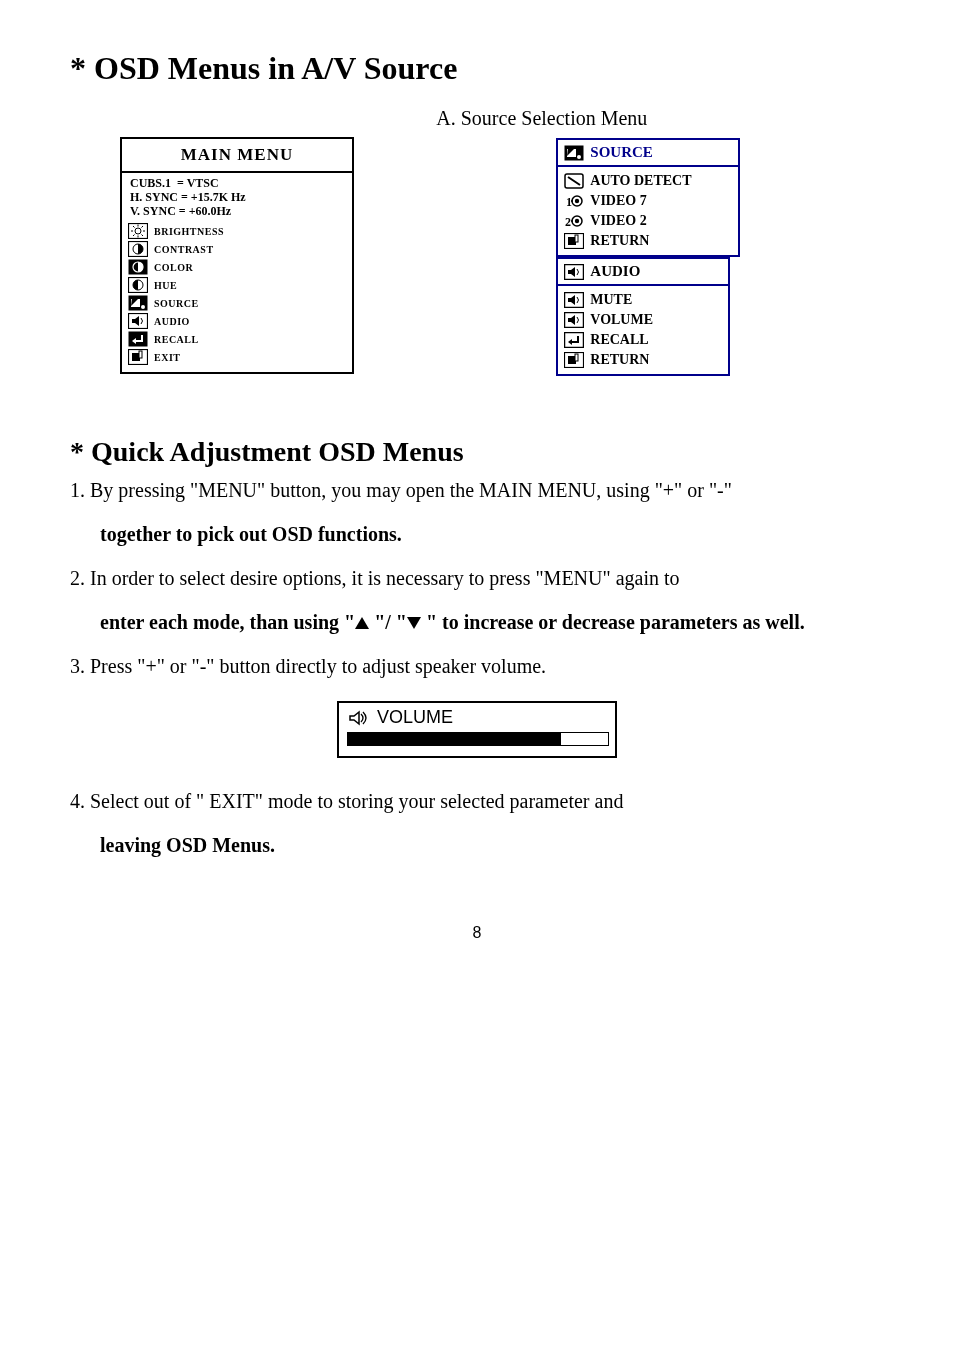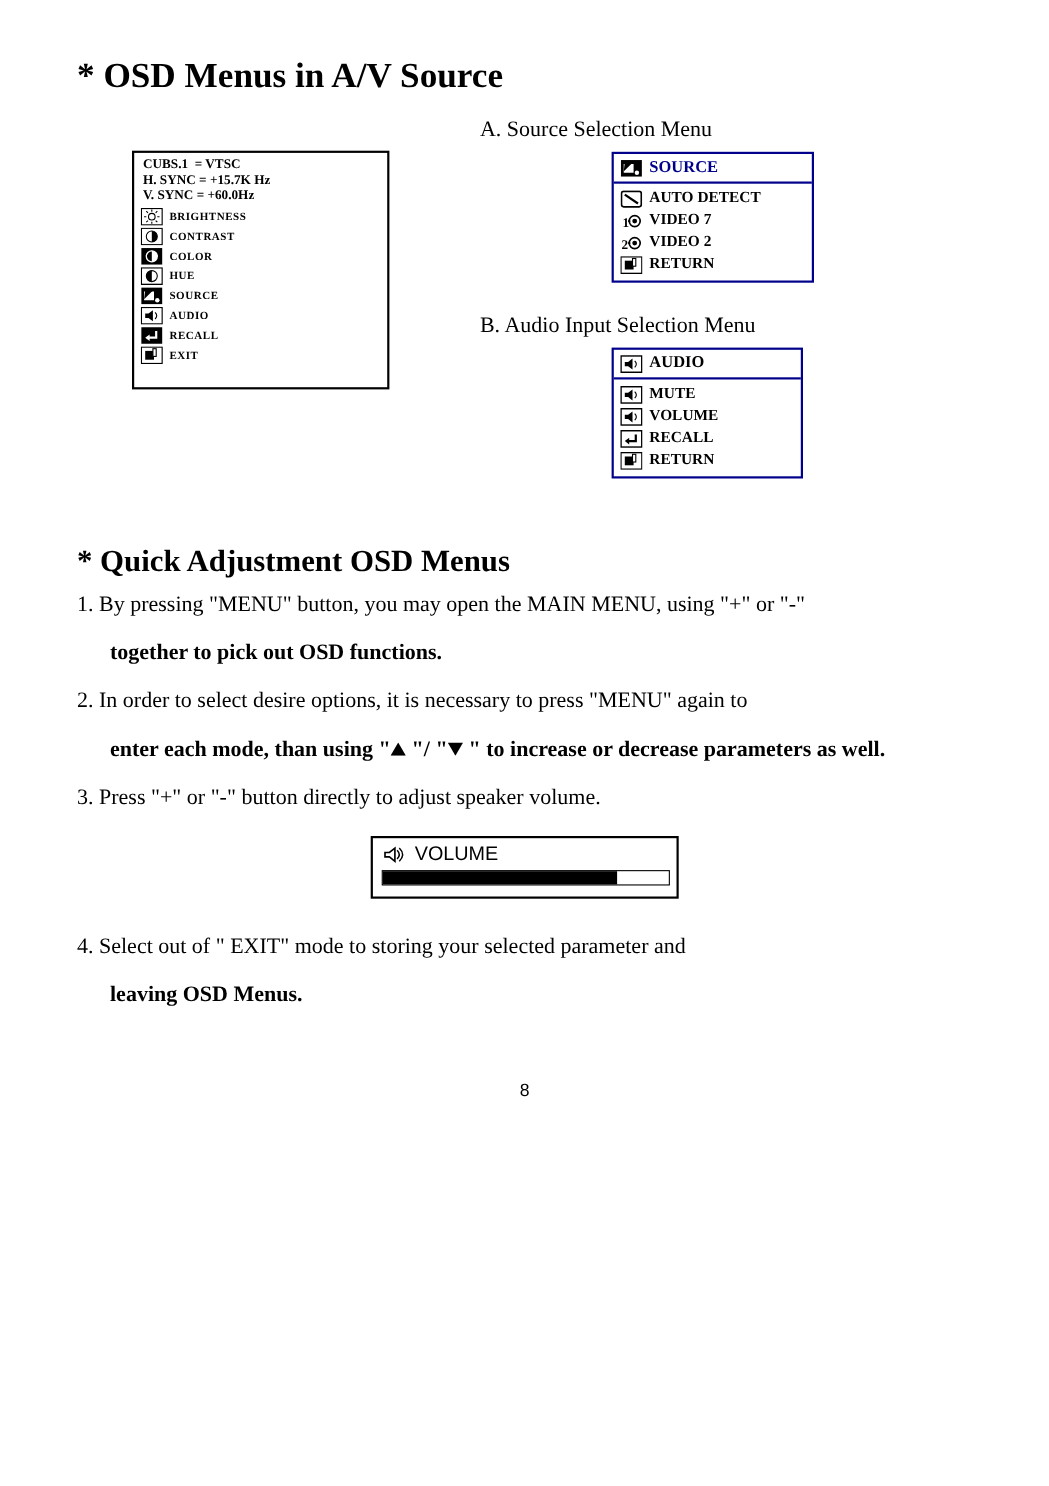--- a/index.html
+++ b/index.html
@@ -39,21 +39,21 @@
   }
   .menu-title {
     border-bottom: 2px solid #000;
     text-align: center;
     font-weight: bold;
     font-size: 17px;
     padding: 6px 0;
     letter-spacing: 1px;
   }
   .menu-body {
-    padding: 4px 6px 20px 6px;
+    padding: 4px 6px 6px 6px;
   }
   .info-lines {
     font-size: 12px;
     font-weight: bold;
     line-height: 1.15;
     margin-bottom: 4px;
     padding-left: 2px;
   }
   .info-lines .dotlabel {
     display: inline-block;
@@ -151,20 +151,21 @@
 </style>
 </head>
 <body>
 
 <div class="heading-1">* OSD Menus in A/V Source</div>
 
 <div class="row">
 
   <div class="col-left">
     <div class="menu-box">
+      <div class="menu-title">MAIN MENU</div>
       <div class="menu-body">
         <div class="info-lines">
           <div><span class="dotlabel">CUBS.1</span>&nbsp;&nbsp;<span>=  VTSC</span></div>
           <div><span class="dotlabel">H. SYNC</span> <span>=  +15.7K Hz</span></div>
           <div><span class="dotlabel">V. SYNC</span>&nbsp;<span>=   +60.0Hz</span></div>
         </div>
 
         <div class="menu-item">
           <span class="icon">
             <svg width="20" height="16" viewBox="0 0 20 16">
@@ -317,21 +318,20 @@
                 <rect x="0.5" y="0.5" width="19" height="15" fill="none" stroke="#000" stroke-width="1.2"></rect>
                 <rect x="4" y="4" width="8" height="8" fill="#000"></rect>
                 <rect x="11" y="2" width="3" height="7" fill="#fff" stroke="#000"></rect>
               </svg>
           </span>
           <span>RETURN</span>
         </div>
       </div>
     </div>
 
-    <div class="submenu-label" style="margin-top:28px">B. Audio Input Selection Menu</div>
     <div class="submenu-box" style="width:170px">
       <div class="submenu-header" style="color:#000">
         <span class="icon">
           <svg width="20" height="16" viewBox="0 0 20 16">
               <rect x="0.5" y="0.5" width="19" height="15" fill="none" stroke="#000" stroke-width="1.5"></rect>
               <path d="M4 6 L7 6 L11 3 L11 13 L7 10 L4 10 Z" fill="#000"></path>
               <path d="M13 5 Q16 8 13 11" fill="none" stroke="#000"></path>
             </svg>
         </span>
         <span>AUDIO</span>

